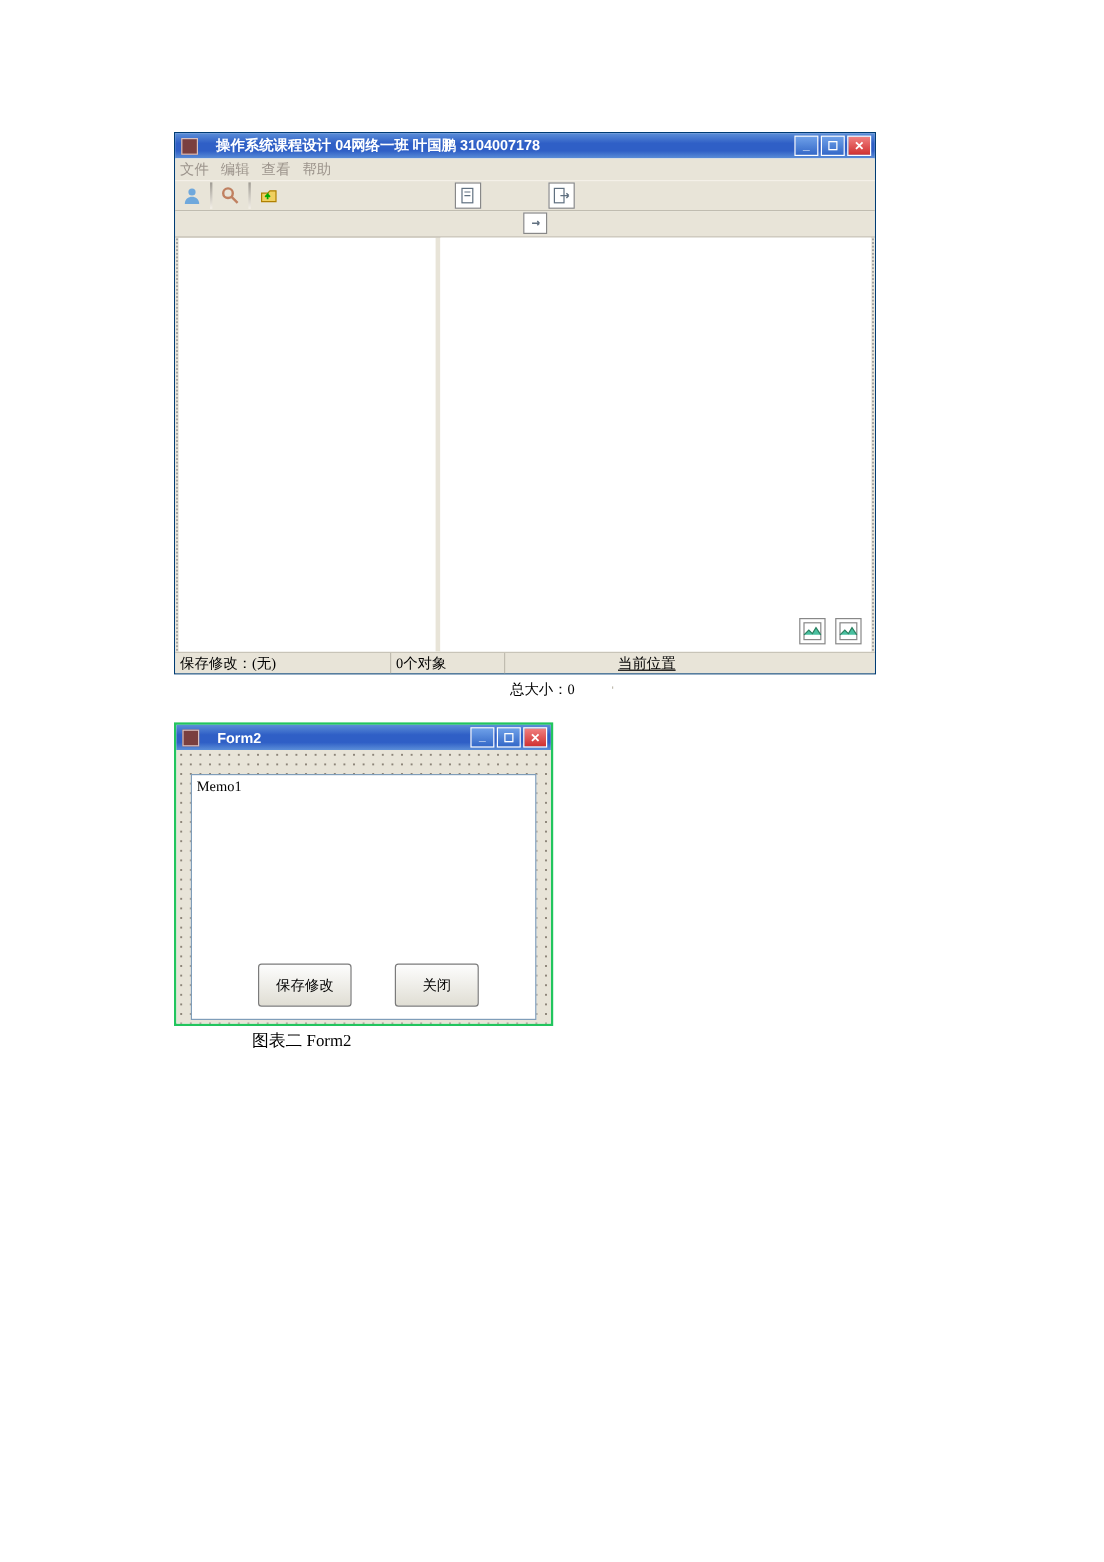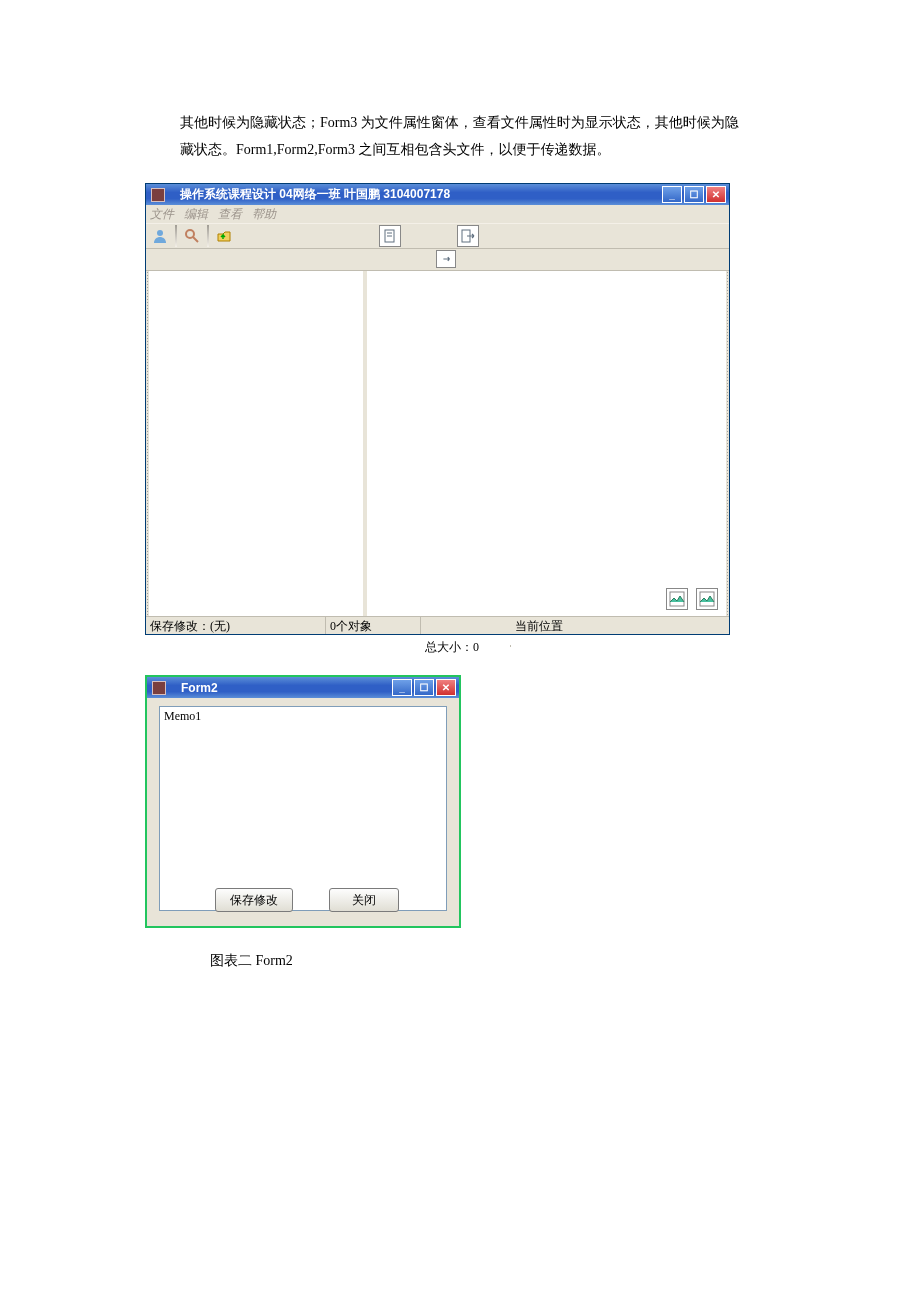--- a/index.html
+++ b/index.html
@@ -62,21 +62,20 @@
   .winbtn.close { background: linear-gradient(#f08080,#d03030); }
   .menubar {
     background: #e8e4d8;
     height: 18px;
     display: flex;
     align-items: center;
     padding: 0 4px;
     font-size: 12px;
     color: #9c948c;
     gap: 10px;
-    font-style: italic;
   }
   .menubar span { cursor: default; }
   .toolbar {
     background: #e8e4d8;
     height: 26px;
     border-top: 1px solid #f4f0e8;
     border-bottom: 1px solid #c0bcb0;
     display: flex;
     align-items: center;
     padding: 0 3px;
@@ -134,61 +133,60 @@
     border-top:1px solid #c0bcb0;
   }
   .status-cell {
     border-right:1px solid #c0bcb0;
     padding:2px 6px 0 4px;
     display:flex; align-items:center;
   }
   .status-cell.c1 { width:180px; }
   .status-cell.c2 { width:95px; }
   .status-cell.c3 { width:90px;margin-top:28px; }
-  .status-cell.c4 { width:90px; border-right:none; }
+  .status-cell.c4 { width:90px; border-right:none;text-decoration:underline; }
 
   
   .form2-wrap {
     margin: 40px 0 0 145px;
     width: 316px;
     border: 2px solid #22c55e;
   }
   .form2-client {
     background: #e8e4d8;
     position: relative;
     height: 228px;
     background-image: radial-gradient(circle, #8c8478 0.6px, transparent 0.6px);
     background-size: 8px 8px;
   }
   .memo {
-    position:absolute; left:12px; top:8px; right:12px; height:205px;
+    position:absolute; left:12px; top:20px; right:12px; height:205px;
     background:#fff; border:1px solid #7f9db9;
     padding:2px 4px; font-size:12px; color:#000;
   }
   .f2-btn {
     position:absolute; bottom:14px;
-    height:24px; width:70px;
+    height:36px; width:70px;
     background: linear-gradient(#fdfdfd,#e0ded4);
     border:1px solid #7b7b7b; border-radius:3px;
     font-size:12px; font-family:Liberation Serif, serif;
     display:flex; align-items:center; justify-content:center;
   }
   .f2-btn.save { left:68px; width:78px;}
   .f2-btn.close { left:182px; }
   .caption-left {
-    margin: 24px 0 0 210px;
+    margin: 4px 0 0 210px;
     font-size:14px;
   }
 </style>
 </head>
 <body>
 
 <div class="page">
 
-  <div class="body-text">其他时候为隐藏状态；Form3 为文件属性窗体，查看文件属性时为显示状态，其他时候为隐藏状态。Form1,Form2,Form3 之间互相包含头文件，以便于传递数据。</div>
 
   <div class="form1-wrap">
     <div class="titlebar">
       <div class="app-icon"></div>
       <div class="title-text">操作系统课程设计   04网络一班  叶国鹏  3104007178</div>
       <div class="winbtns">
         <div class="winbtn min">_</div>
         <div class="winbtn max">☐</div>
         <div class="winbtn close">✕</div>
       </div>

